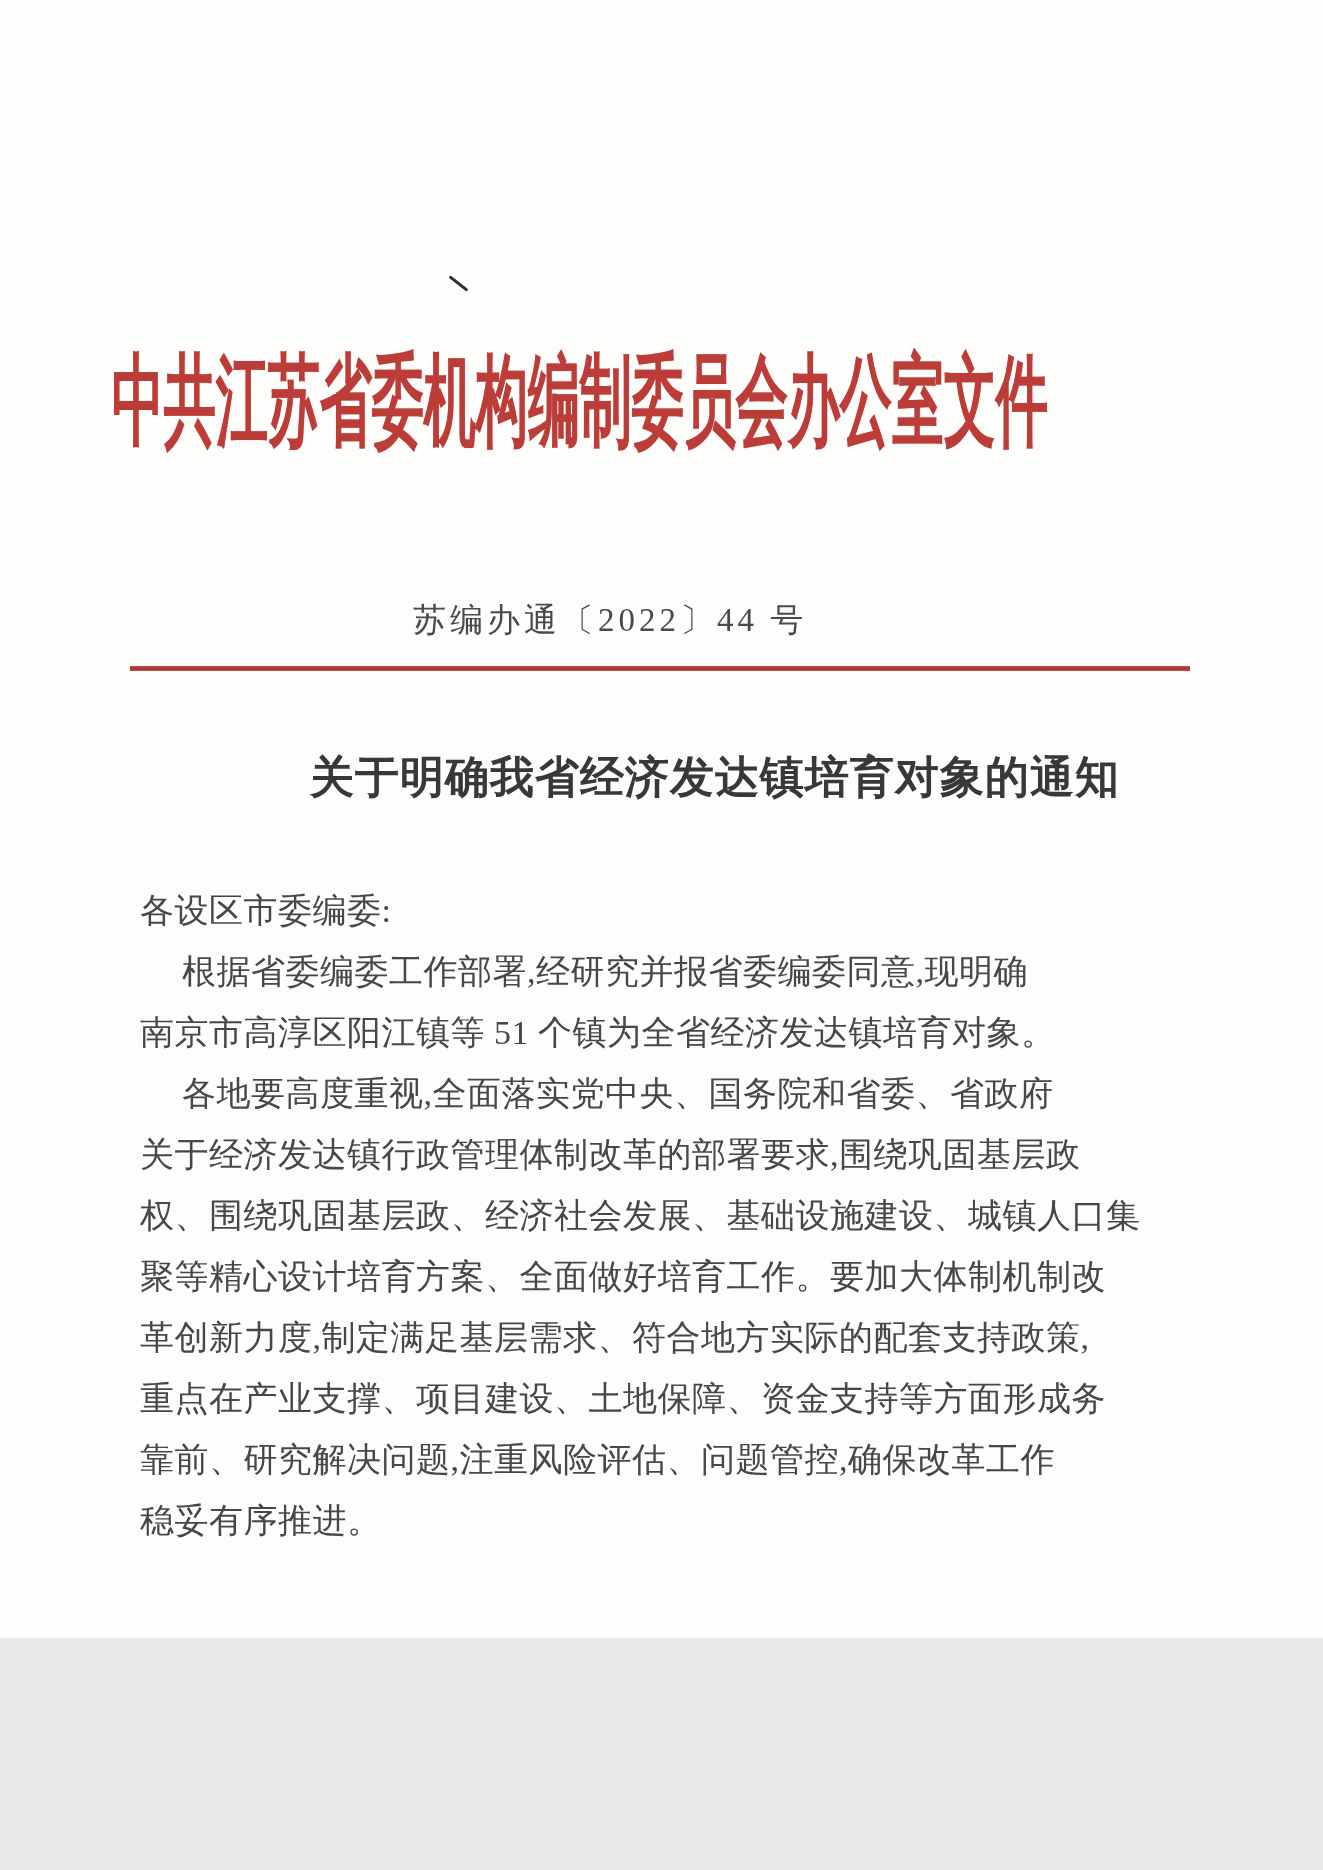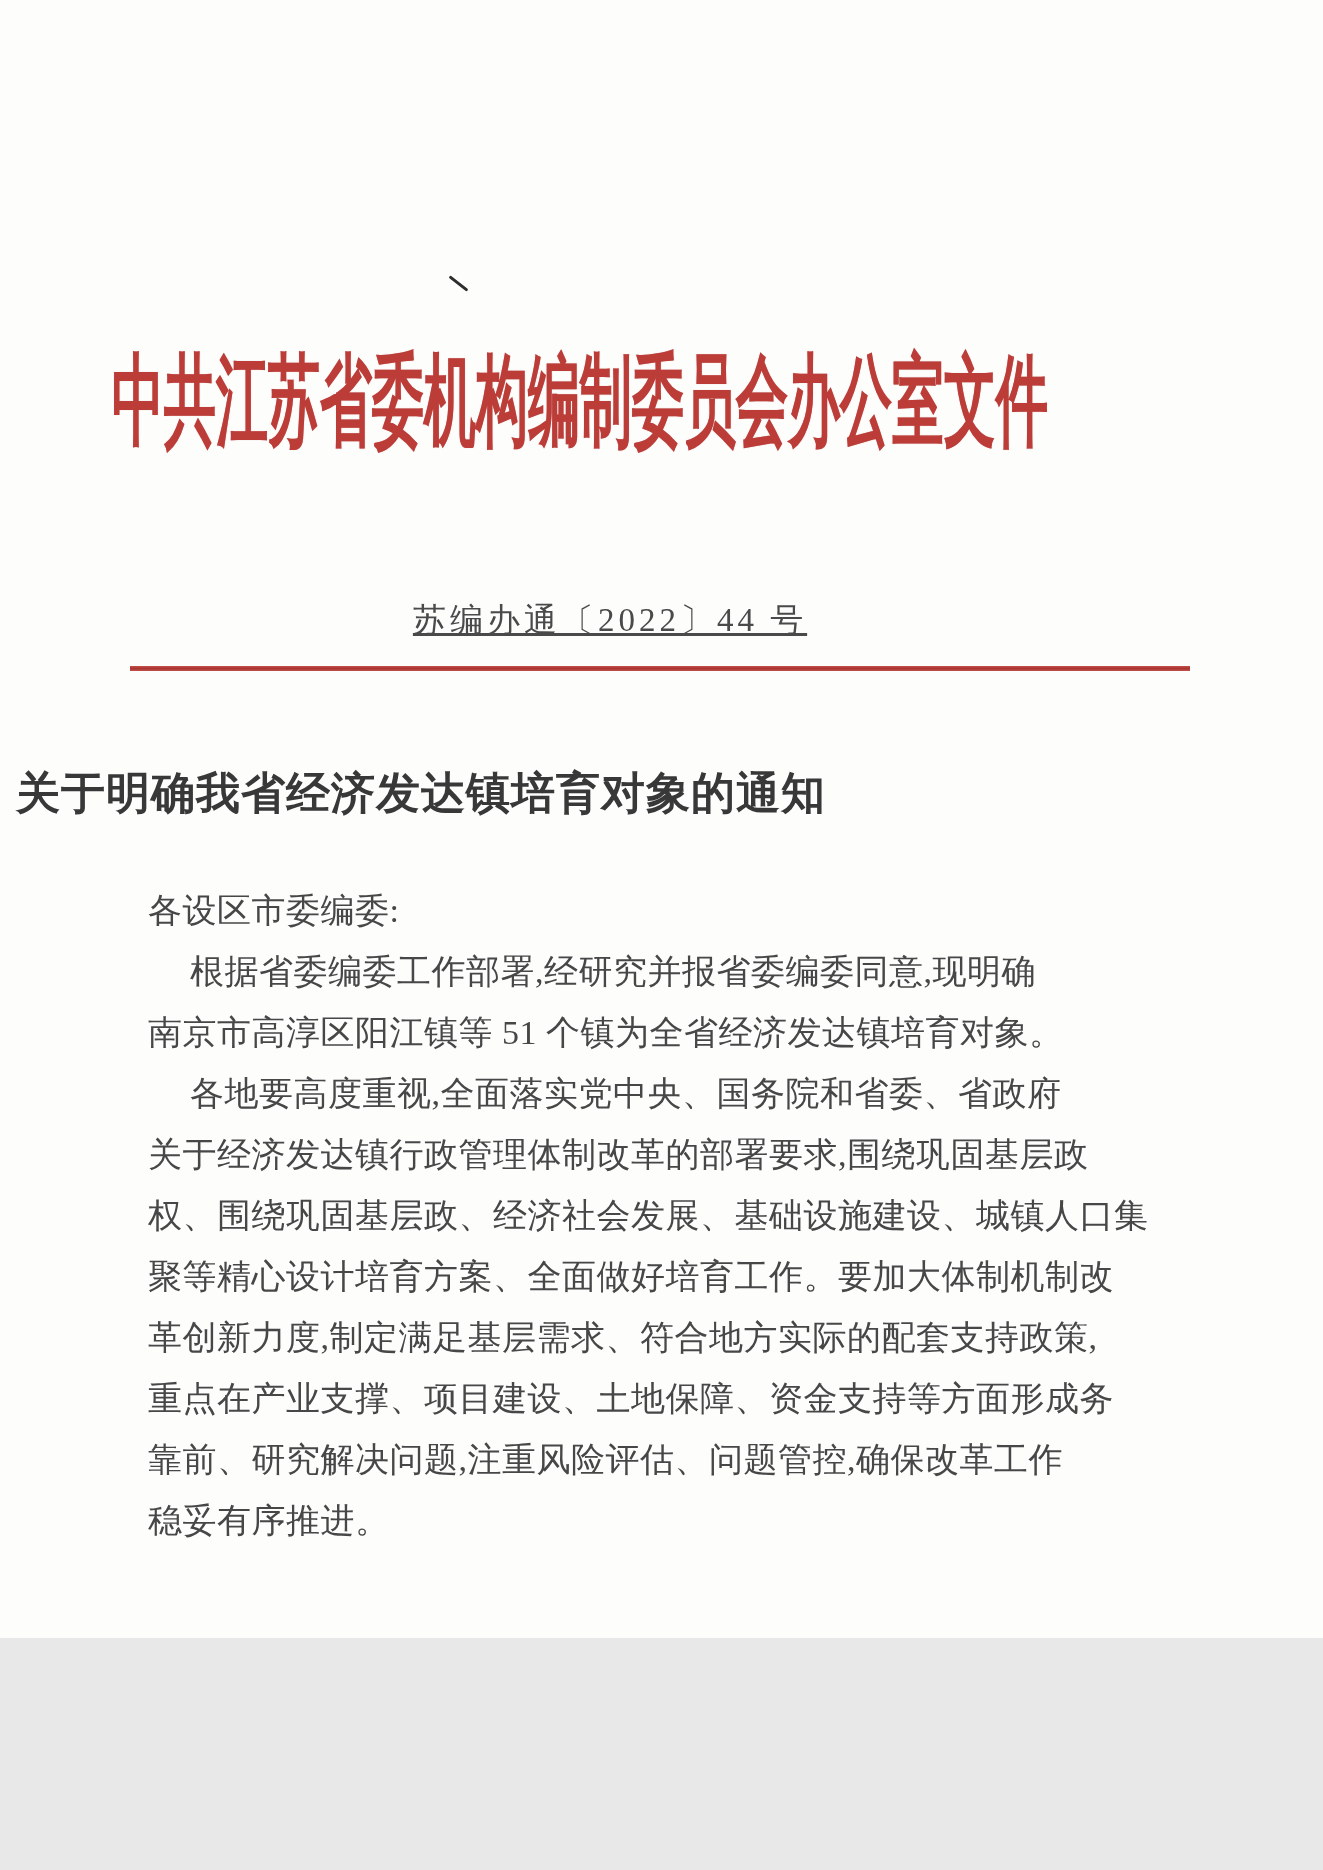--- a/index.html
+++ b/index.html
@@ -45,47 +45,46 @@
   .doc-number {
     position: absolute;
     top: 598px;
     left: 0;
     width: 1220px;
     text-align: center;
     font-size: 33px;
     color: #4a4a4a;
     letter-spacing: 4px;
     white-space: nowrap;
-    text-decoration: underline;
   }
   .red-rule {
     position: absolute;
     top: 666px;
     left: 130px;
     width: 1060px;
     height: 5px;
     background: linear-gradient(#c4504c, #a93531, #c4504c);
   }
   .notice-title {
     position: absolute;
     top: 748px;
     left: 0;
     width: 1120px;
-    margin: 16px;
-    text-align: left;
+    margin: 0;
+    text-align: right;
     font-size: 44px;
     font-weight: bold;
     color: #383838;
     letter-spacing: 1px;
     white-space: nowrap;
   }
   .body-block {
     position: absolute;
     top: 880px;
-    left: 148px;
+    left: 140px;
     width: 960px;
   }
   .body-line {
     font-size: 34px;
     line-height: 61px;
     height: 61px;
     color: #474747;
     letter-spacing: 0.5px;
     white-space: nowrap;
   }

